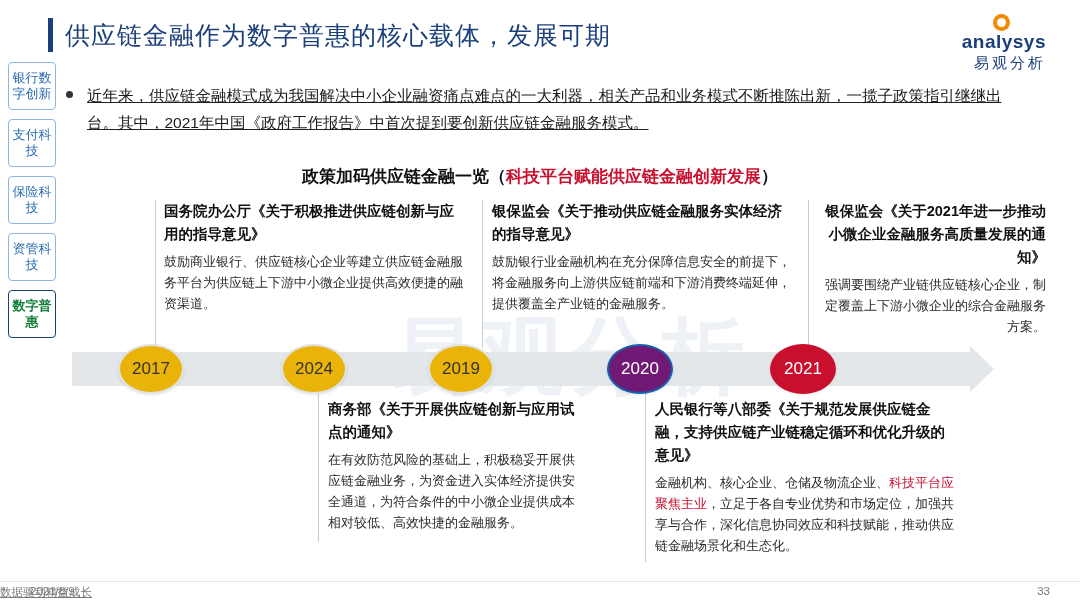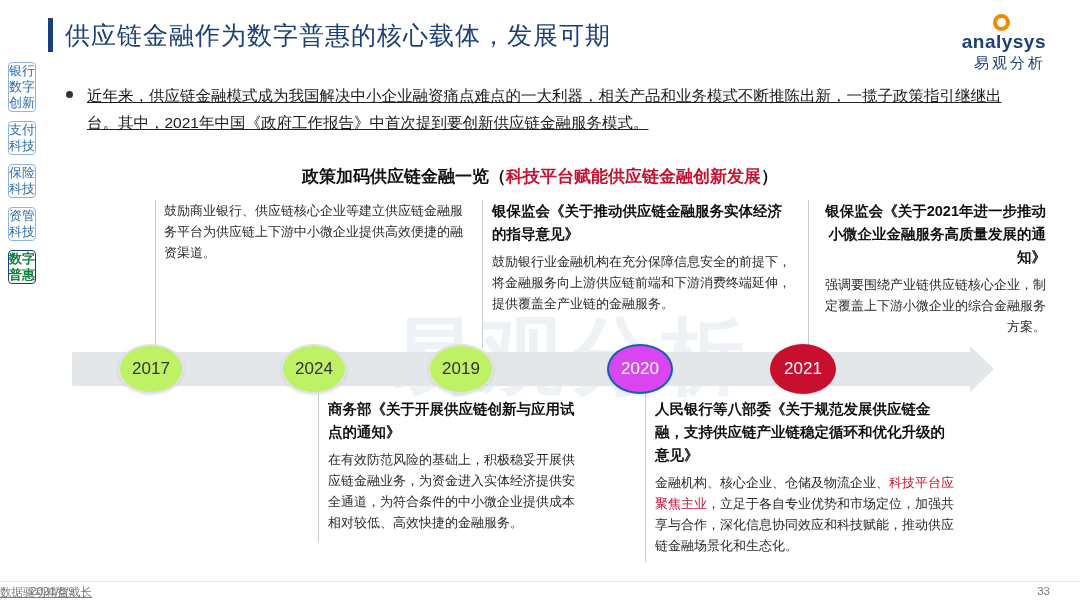--- a/index.html
+++ b/index.html
@@ -82,28 +82,28 @@
   }
 
   
   .rail {
     position: absolute;
     left: 8px;
     top: 62px;
     width: 34px;
   }
   .rail-item {
-    width: 28px;
+    width: 48px;
     border: 1px solid #8fb4e0;
     border-radius: 4px;
     color: #2a6db5;
     font-size: 13px;
     line-height: 16px;
     text-align: center;
-    padding: 0 0;
+    padding: 7px 0;
     margin-bottom: 9px;
     box-sizing: border-box;
   }
   .rail-item.active {
     border-color: #1b3f7a;
     color: #15803d;
     font-weight: bold;
   }
 
   
@@ -176,32 +176,32 @@
     border-bottom: 23px solid transparent;
     border-left: 24px solid #e3e7ea;
   }
 
   .node {
     position: absolute;
     top: 344px;
     width: 66px;
     height: 50px;
     border-radius: 50%;
-    background: #bef264;
+    background: #eab308;
     border: 2px solid #dfe3e6;
     box-sizing: border-box;
     display: flex;
     align-items: center;
     justify-content: center;
     font-size: 17px;
     color: #333;
     box-shadow: 0 1px 3px rgba(0,0,0,0.10);
   }
   .node.blue {
-    background: #d946ef;
+    background: #701a75;
     border-color: #1560ad;
     color: #ffffff;
   }
   .node.red {
     background: #c8102e;
     border-color: #c8102e;
     color: #ffffff;
   }
 
   
@@ -296,20 +296,21 @@
 <div class="conn" style="left:645px; top:392px; height:170px;"></div>
 <div class="conn" style="left:808px; top:200px; height:148px;"></div>
 
 <div class="node" style="left:118px;">2017</div>
 <div class="node" style="left:281px;">2024</div>
 <div class="node" style="left:428px;">2019</div>
 <div class="node blue" style="left:607px;">2020</div>
 <div class="node red" style="left:770px;">2021</div>
 
 <div class="card" style="left:164px; top:200px; width:300px;">
+  <div class="card-title">国务院办公厅《关于积极推进供应链创新与应用的指导意见》</div>
   <div class="card-body">鼓励商业银行、供应链核心企业等建立供应链金融服务平台为供应链上下游中小微企业提供高效便捷的融资渠道。</div>
 </div>
 
 <div class="card" style="left:492px; top:200px; width:300px;">
   <div class="card-title">银保监会《关于推动供应链金融服务实体经济的指导意见》</div>
   <div class="card-body">鼓励银行业金融机构在充分保障信息安全的前提下，将金融服务向上游供应链前端和下游消费终端延伸，提供覆盖全产业链的金融服务。</div>
 </div>
 
 <div class="card" style="left:818px; top:200px; width:228px;text-align:right;">
   <div class="card-title">银保监会《关于2021年进一步推动小微企业金融服务高质量发展的通知》</div>

